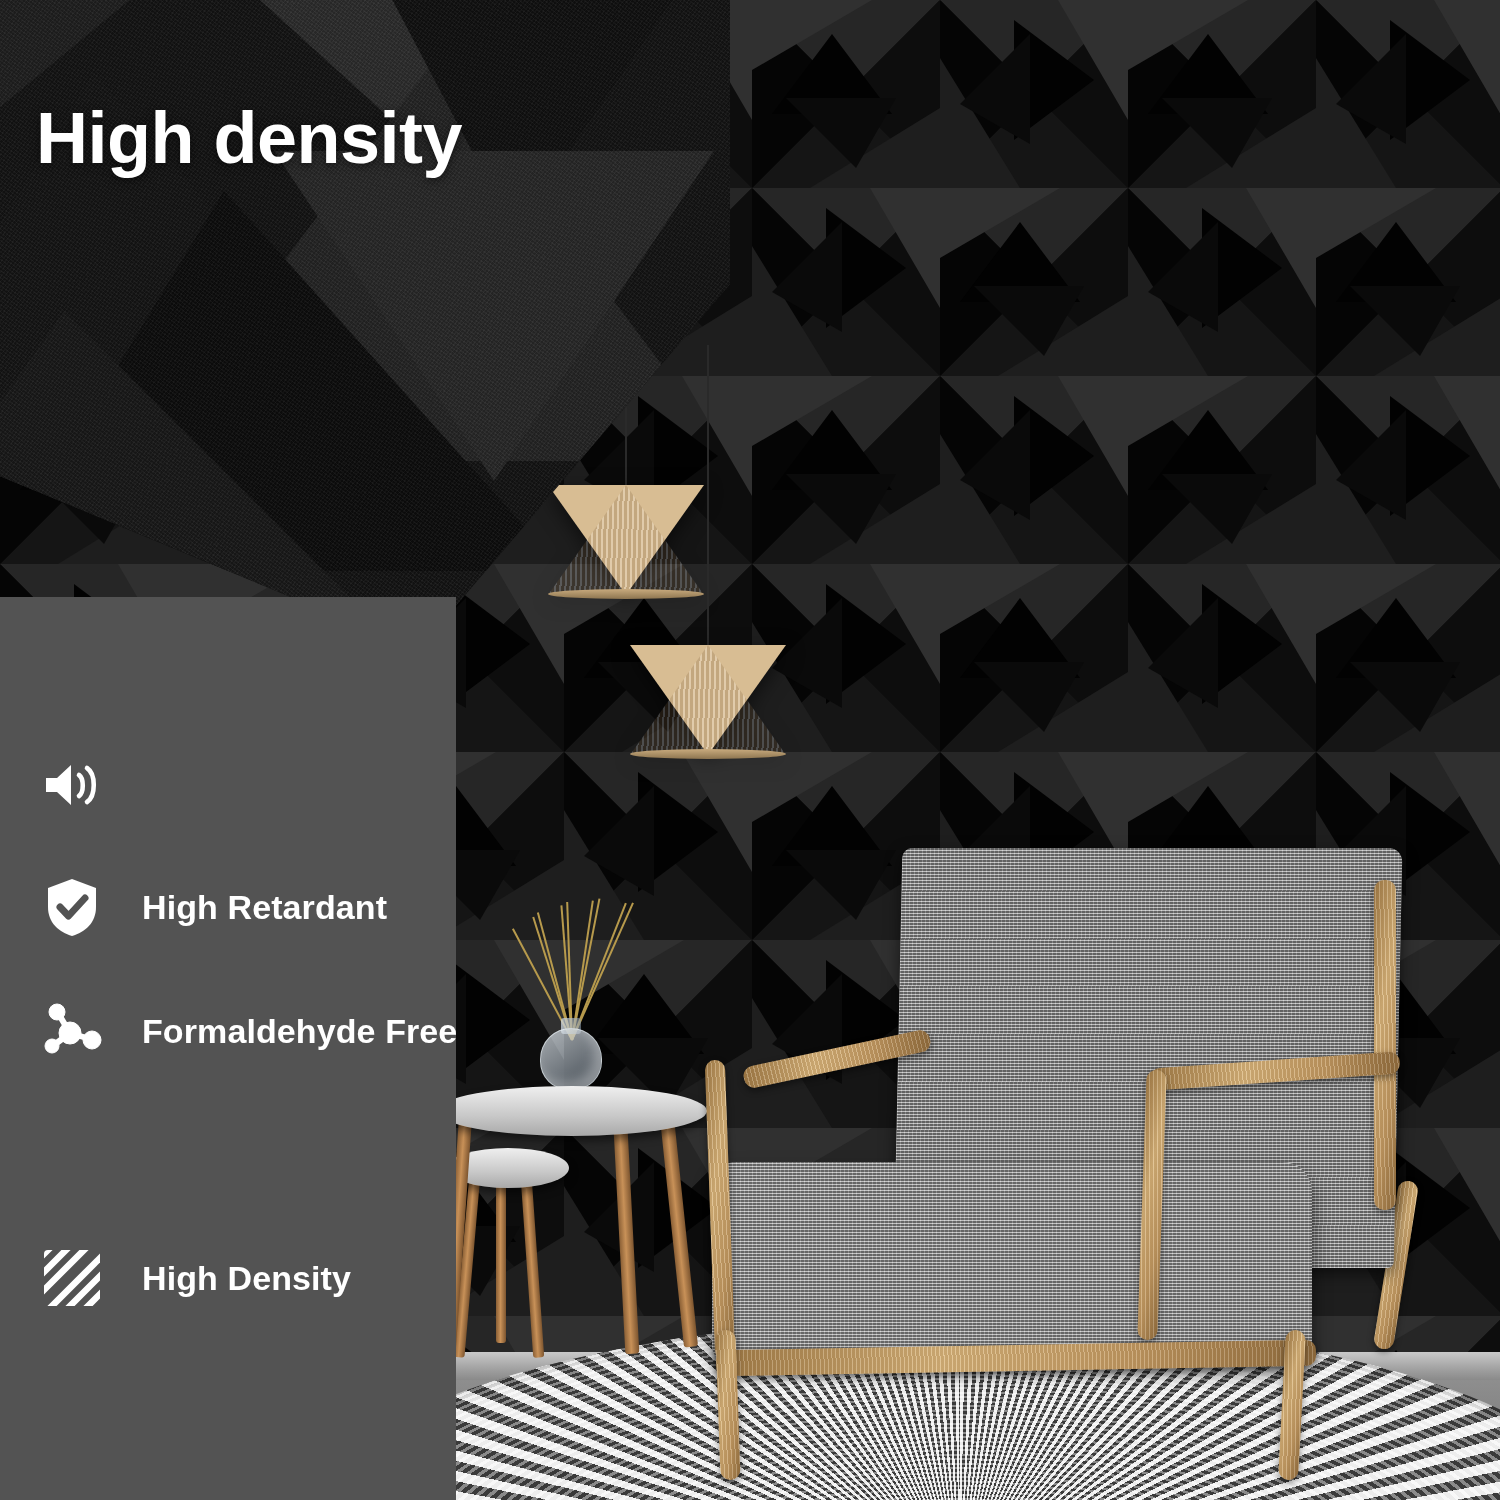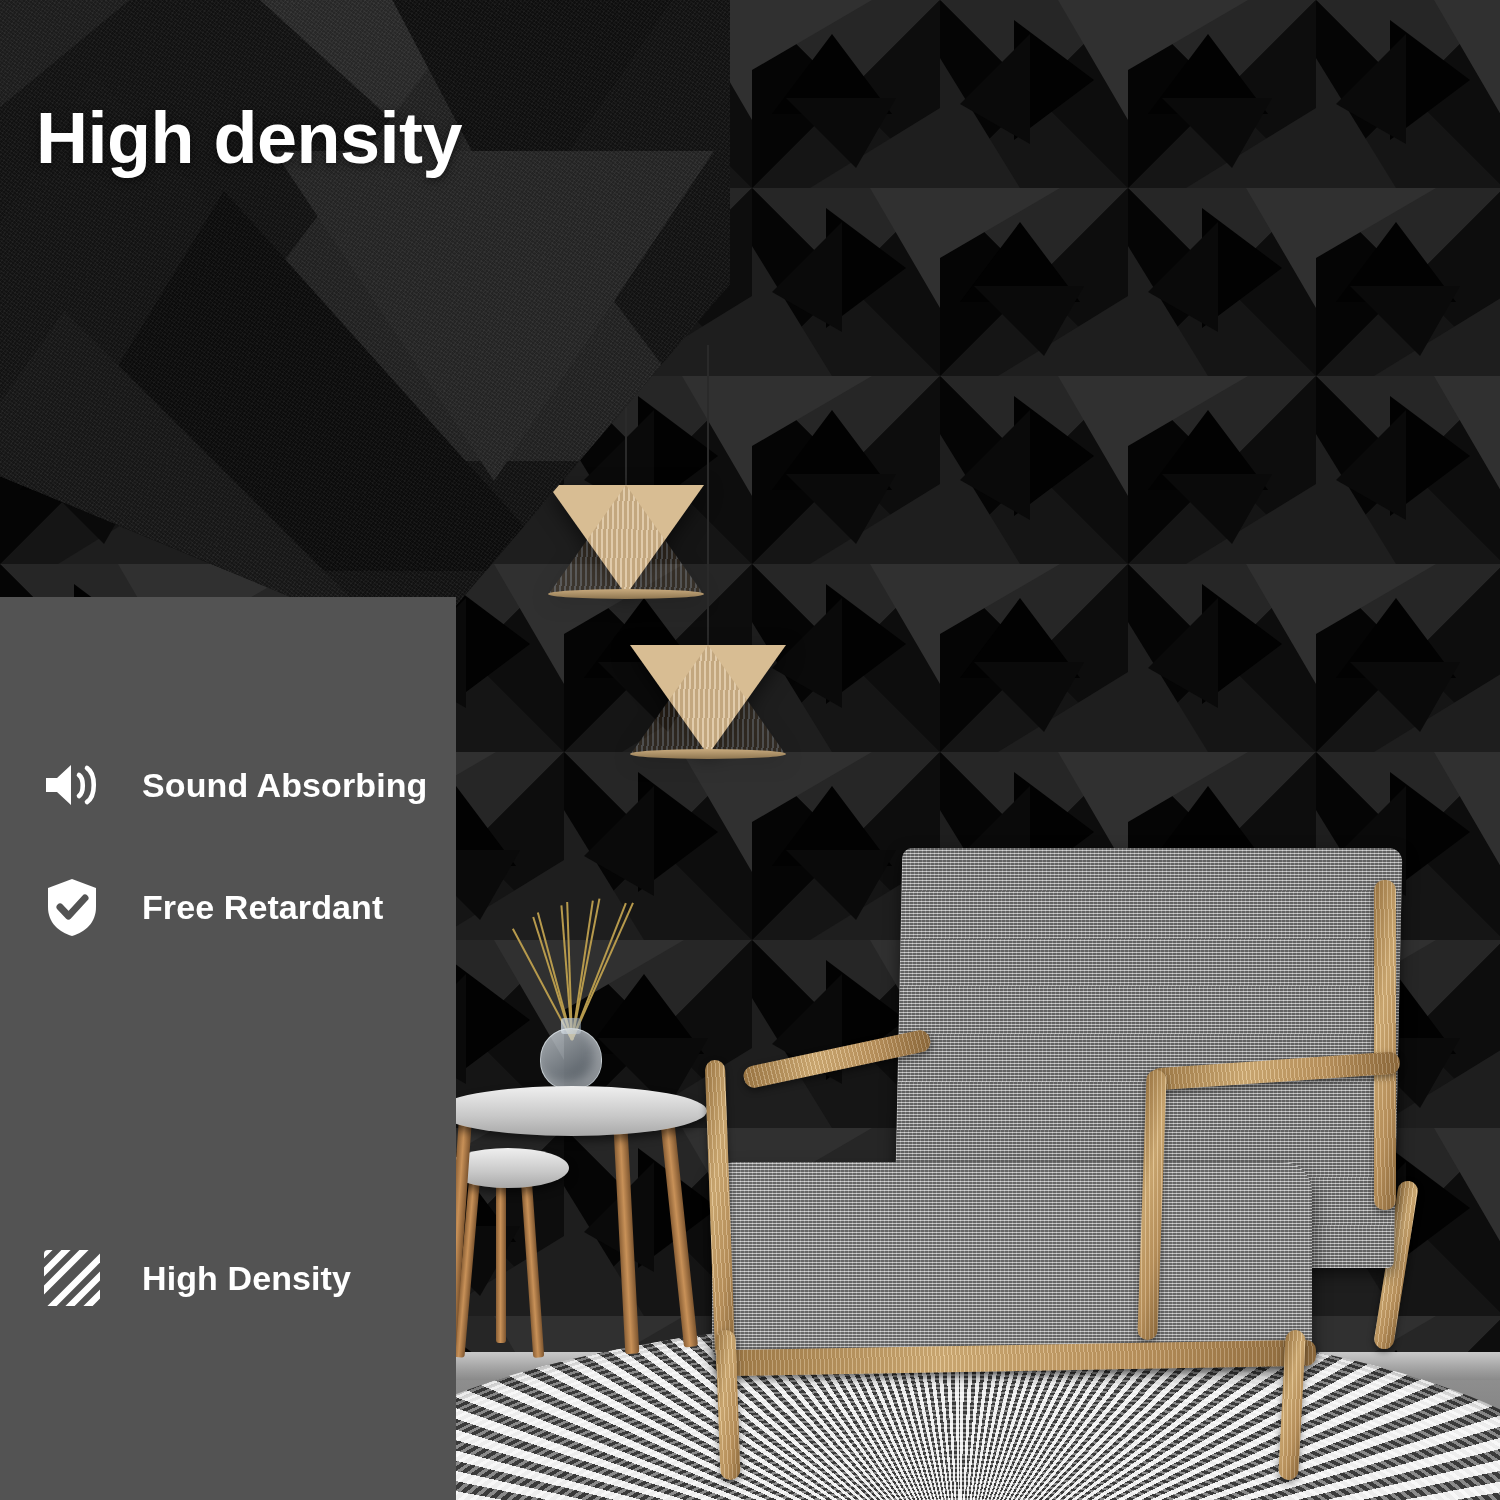--- a/index.html
+++ b/index.html
@@ -1082,33 +1082,48 @@
   <div class="features">
 
     <div class="feat-row" style="top:152px;">
       <div class="feat-icon">
         <svg viewBox="0 0 64 64" fill="#ffffff">
           <path d="M6 25h11L31 12v40L17 39H6z"></path>
           <path d="M39 22c5 3.5 5 17.5 0 21" fill="none" stroke="#ffffff" stroke-width="4.6" stroke-linecap="round"></path>
           <path d="M47 15c9 6 9 28 0 34" fill="none" stroke="#ffffff" stroke-width="4.6" stroke-linecap="round"></path>
         </svg>
       </div>
-      <div class="feat-label">Sound Absorbing</div>
     </div>
 
     <div class="feat-row" style="top:274px;">
       <div class="feat-icon">
         <svg viewBox="0 0 64 64">
           <path d="M32 4 8 13v19c0 16 11 25 24 29 13-4 24-13 24-29V13z" fill="#ffffff"></path>
           <path d="M20 32l8.5 9L45 23" fill="none" stroke="#535353" stroke-width="7" stroke-linecap="round" stroke-linejoin="round"></path>
         </svg>
       </div>
-      <div class="feat-label">Free Retardant</div>
+      <div class="feat-label">High Retardant</div>
     </div>
 
+    <div class="feat-row" style="top:398px;">
+      <div class="feat-icon">
+        <svg viewBox="0 0 64 64" fill="#ffffff" stroke="#ffffff">
+          <g stroke-width="6" stroke-linecap="round">
+            <line x1="30" y1="34" x2="18" y2="14"></line>
+            <line x1="30" y1="34" x2="14" y2="46"></line>
+            <line x1="30" y1="34" x2="50" y2="40"></line>
+          </g>
+          <circle cx="30" cy="34" r="11"></circle>
+          <circle cx="17" cy="13" r="8"></circle>
+          <circle cx="12" cy="47" r="7"></circle>
+          <circle cx="52" cy="41" r="9"></circle>
+        </svg>
+      </div>
+      <div class="feat-label">Formaldehyde Free</div>
+    </div>
 
 
     <div class="feat-row" style="top:645px;">
       <div class="feat-icon">
         <svg viewBox="0 0 64 64">
           <defs>
             <clipPath id="hatchbox">
                 <rect x="4" y="4" width="56" height="56" rx="4"></rect>
               </clipPath>
           </defs>

